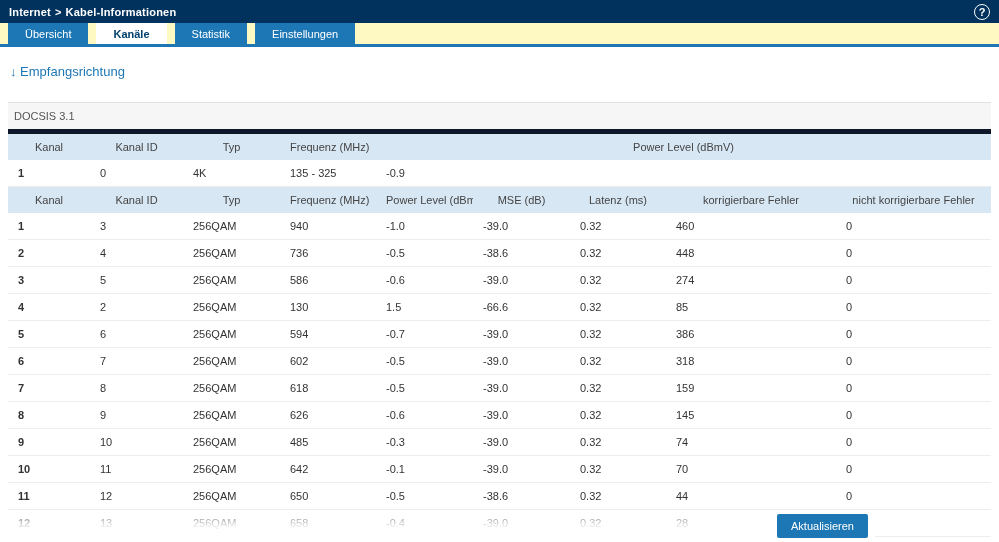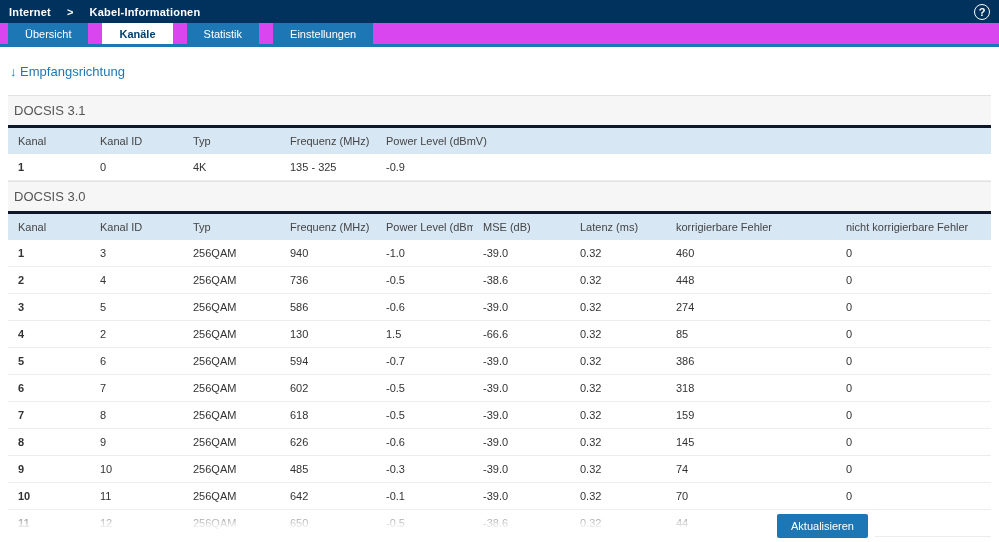--- a/index.html
+++ b/index.html
@@ -5,49 +5,49 @@
   * { margin:0; padding:0; box-sizing:border-box; }
   html,body {
     width:999px; height:542px; overflow:hidden; background:#ffffff;
     font-family:"Liberation Sans", sans-serif;
   }
   
   .topbar {
     height:23px; background:#00325d; color:#fff;
     display:flex; align-items:center; padding:0 9px; font-size:11px;
   }
-  .crumb { display:flex; gap:16px; font-weight:bold; letter-spacing:.2px; }
+  .crumb { display:flex; gap:4px; font-weight:bold; letter-spacing:.2px; }
   .help {
     margin-left:auto; width:16px; height:16px; border:1.5px solid #fff; border-radius:50%;
     display:flex; align-items:center; justify-content:center;
     font-size:11px; font-weight:bold; cursor:pointer;
   }
   
   .tabstrip {
-    height:24px; padding-left:8px; background:#d946ef;
-    border-bottom:3px solid #1e77b5; display:flex; gap:14px;
+    height:24px; padding-left:8px; background:#fef9c3;
+    border-bottom:3px solid #1e77b5; display:flex; gap:8px;
   }
   .tab {
     background:#1e77b5; color:#fff; font-size:11px; padding:0 17px;
     display:flex; align-items:center; cursor:pointer; white-space:nowrap;
   }
   .tab.active { background:#fff; color:#00406e; font-weight:bold; }
   
   .content { padding:8px; }
   .direction {
     display:inline-block; color:#1e77b5; font-size:13px;
-    margin:9px 2px 16px; text-decoration:none; cursor:pointer;text-align:center;
+    margin:9px 2px 23px; text-decoration:none; cursor:pointer;text-align:center;
   }
   .section-bar {
-    background:#f6f6f6; border-top:1px solid #e2e2e2; border-bottom:3px solid #0f172a;
-    padding:7px 6px; font-size:13px; color:#555;
+    background:#f6f6f6; border-top:1px solid #e2e2e2; border-bottom:5px solid #0f172a;
+    padding:7px 6px; font-size:11px; color:#555;
   }
   table { width:100%; border-collapse:collapse; table-layout:fixed; }
   th {
-    background:#d7e7f4; font-weight:normal; text-align:left;
+    background:#d7e7f4; font-weight:normal; text-align:center;
     font-size:11px; color:#444; padding:7px 10px; white-space:nowrap; overflow:hidden;
   }
   td {
     font-size:11px; color:#333; padding:7px 10px;
     border-bottom:1px solid #ededed; white-space:nowrap; overflow:hidden;
   }
   td:first-child { font-weight:bold; }
   .tablewrap { margin-bottom:0; }
   
   .footer {
@@ -109,21 +109,20 @@
             <td>0</td>
             <td>4K</td>
             <td>135 - 325</td>
             <td>-0.9</td>
           </tr>
         </tbody>
     </table>
   </div>
 
   
-  <div class="section-bar">DOCSIS 3.0</div>
   <div class="tablewrap">
     <table>
       <colgroup>
         <col style="width:82px">
           <col style="width:93px">
           <col style="width:97px">
           <col style="width:96px">
         <col style="width:97px">
           <col style="width:97px">
           <col style="width:96px">

